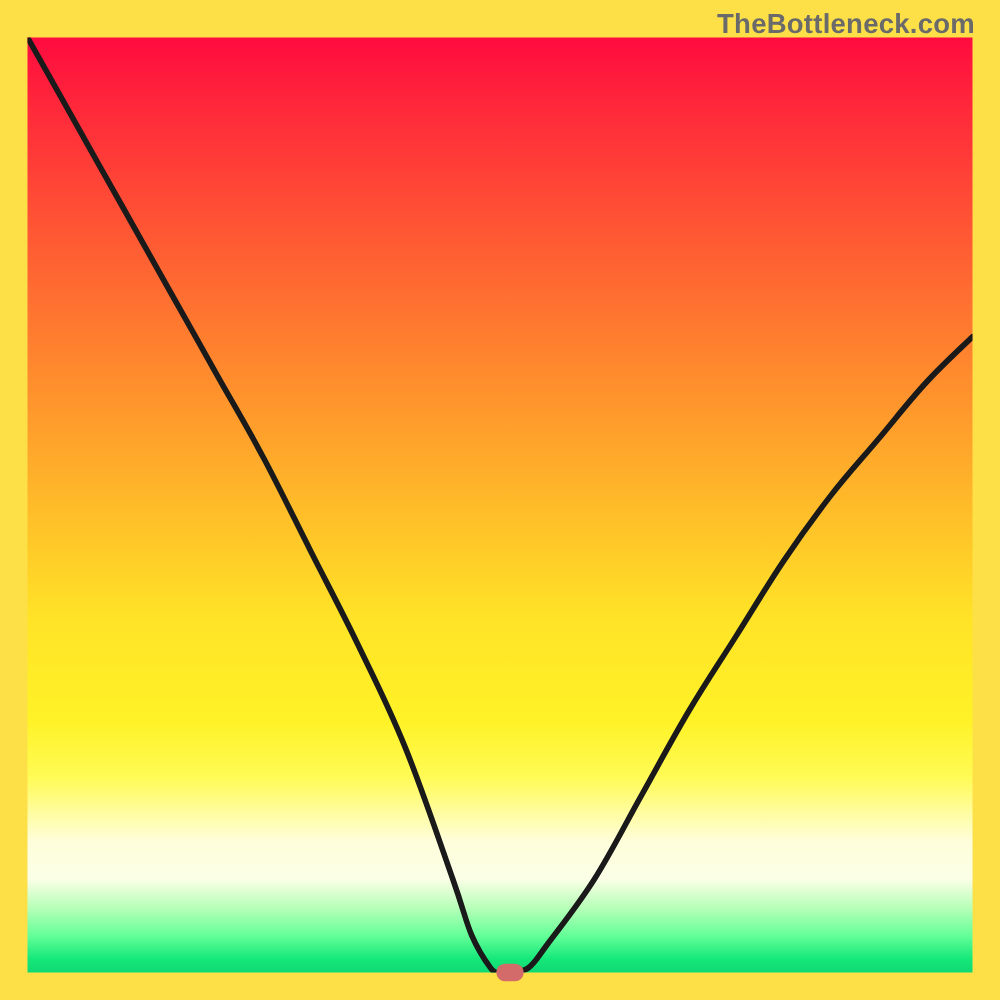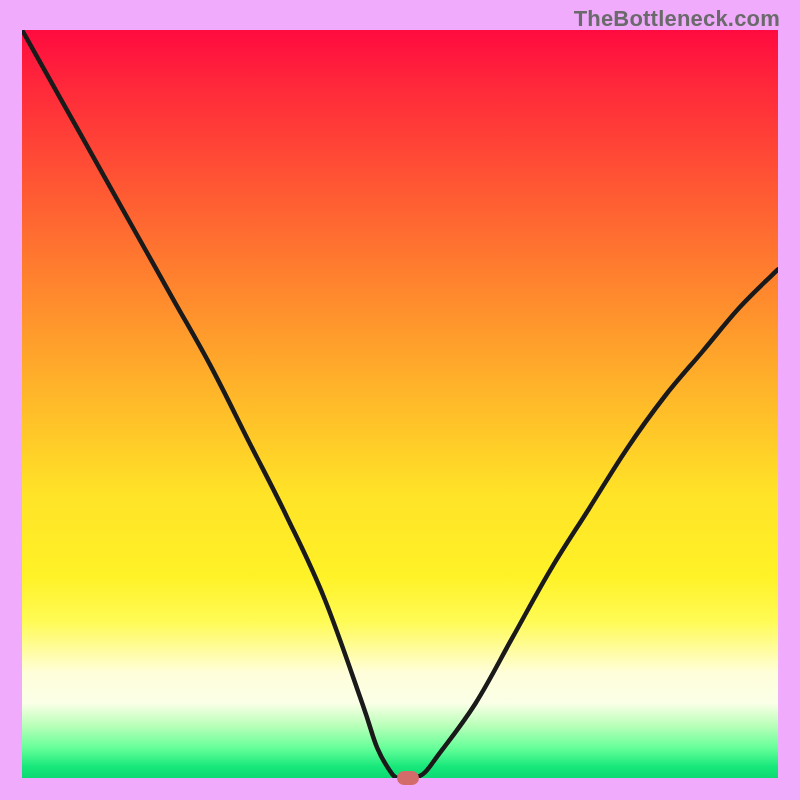--- a/index.html
+++ b/index.html
@@ -10,21 +10,21 @@
     background: #000;
     overflow: hidden;
     font-family: Arial, Helvetica, sans-serif;
   }
   .frame {
     position: absolute;
     top: 0;
     left: 0;
     width: 800px;
     height: 800px;
-    background: #f0abfc;
+    background: #fde047;
   }
   .watermark {
     position: absolute;
     top: 6px;
     right: 20px;
     color: #6a6a6a;
     font-size: 22px;
     font-weight: 600;
     letter-spacing: 0.2px;
     z-index: 10;

